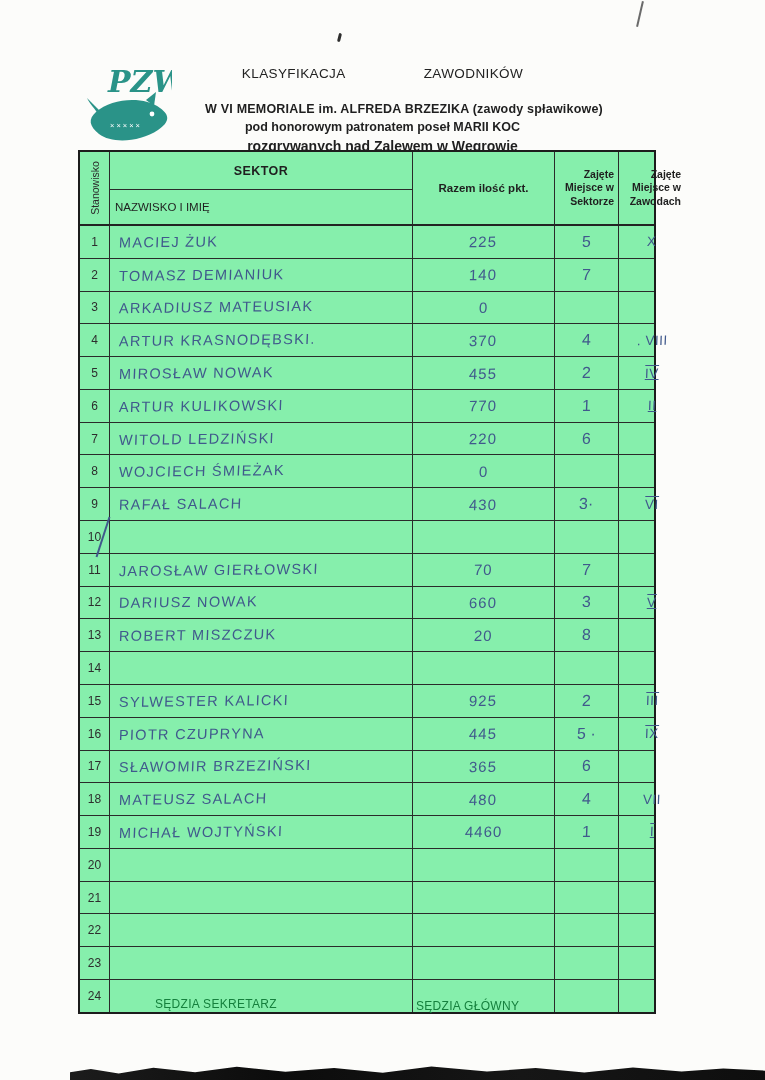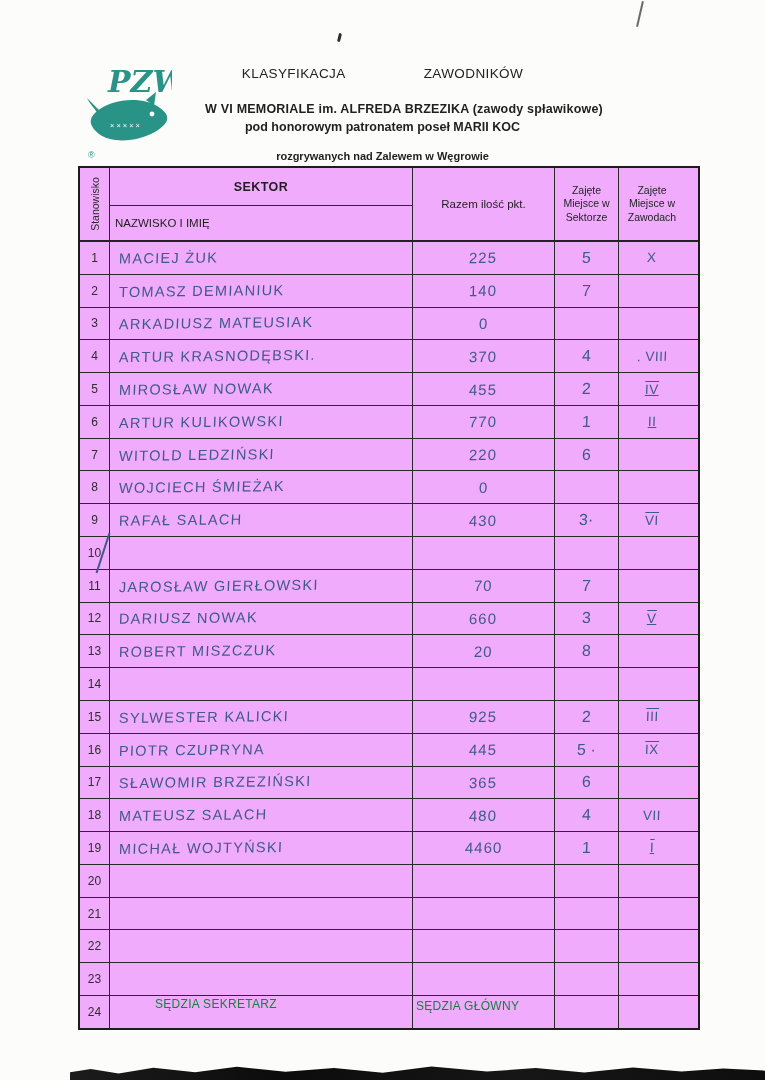--- a/index.html
+++ b/index.html
@@ -7,54 +7,54 @@
     position:relative; width:765px; height:1080px; margin:0 auto;
     background:#fcfcfa; overflow:hidden;
     font-family:"Liberation Sans", sans-serif; color:#1f1f1f;
   }
 
   
   .doc-header { position:absolute; top:58px; left:0; width:765px; text-align:center; }
   .h-line1 { display:flex; justify-content:center; gap:78px; font-size:13.5px; letter-spacing:.4px; color:#222;margin-top:8px; }
   .h-line2 { margin-top:21px; font-weight:bold; font-size:12.5px; letter-spacing:.2px;margin-left:43px; }
   .h-line3 { margin-top:4px;  font-weight:bold; font-size:12.5px;text-align:center; }
-  .h-line4 { margin-top:16px;  font-weight:600; font-size:11px; }
+  .h-line4 { margin-top:4px;  font-weight:600; font-size:14px; }
   .h-line5 { margin-top:2px;  font-weight:600; font-size:12px; }
 
   
   .logo { position:absolute; left:86px; top:56px; width:86px; height:104px; }
 
   
   .art-comma { position:absolute; left:338px; top:33px; width:3px; height:9px;
                background:#2e2e2e; border-radius:2px; transform:rotate(14deg); }
   .art-tick  { position:absolute; left:639px; top:1px; width:2px; height:26px;
                background:#6a6a6a; transform:rotate(13deg); }
   .scan-bar  { position:absolute; bottom:0; left:70px; width:695px; height:17px;
                background:linear-gradient(90deg,#1c1c1c,#0c0c0c 30%,#161616 65%,#0e0e0e);
                clip-path:polygon(0 100%,0 55%,3% 35%,7% 62%,12% 28%,18% 55%,24% 22%,31% 52%,
                  38% 30%,45% 58%,52% 20%,60% 50%,67% 30%,74% 56%,81% 26%,88% 50%,94% 32%,100% 45%,100% 100%); }
 
   
-  .sheet-table { position:absolute; left:78px; top:150px; width:622px;
-                 border:2.5px solid #1c1c1c; box-sizing:border-box; background:#f0abfc;margin-top:16px; }
+  .sheet-table { position:absolute; left:78px; top:150px; width:578px;
+                 border:2.5px solid #1c1c1c; box-sizing:border-box; background:#86efac; }
   .thead { display:grid; grid-template-columns:30px 303px 142px 64px 66px;
            height:72px; border-bottom:2px solid #232323; }
   .th, .cell { box-sizing:border-box; }
   .col-b { border-right:1.7px solid #2a2a2a; }
 
   .th-stanowisko { display:flex; align-items:center; justify-content:center; }
   .th-stanowisko span { transform:rotate(-90deg); font-size:10.5px; white-space:nowrap; color:#2b2b2b; }
 
   .th-sektor-col { display:flex; flex-direction:column; }
   .th-sektor   { height:37px; border-bottom:1.7px solid #2a2a2a; display:flex;
                  align-items:center; justify-content:center; font-weight:bold; font-size:12.5px; letter-spacing:.4px; }
   .th-nazwisko { flex:1; display:flex; align-items:center; padding-left:5px; font-size:11.5px; }
 
   .th-center { display:flex; align-items:center; justify-content:center;
-               text-align:center; font-size:11.5px; padding:1px 4px; line-height:1.3; }
+               text-align:right; font-size:11.5px; padding:1px 4px; line-height:1.3;font-weight:bold; }
   .th-small  { font-size:10.5px; }
 
   .tbody .row { display:grid; grid-template-columns:30px 303px 142px 64px 66px;
                 height:31.79px; border-bottom:1.7px solid #2a2a2a; position:relative; }
   .tbody .row:last-child { border-bottom:none; }
 
   .cell-no   { display:flex; align-items:center; justify-content:center; font-size:12px; color:#2d2d2d; }
   .cell-name { display:flex; align-items:center; padding-left:9px; overflow:hidden; }
   .cell-mid  { display:flex; align-items:center; justify-content:center; }
 

